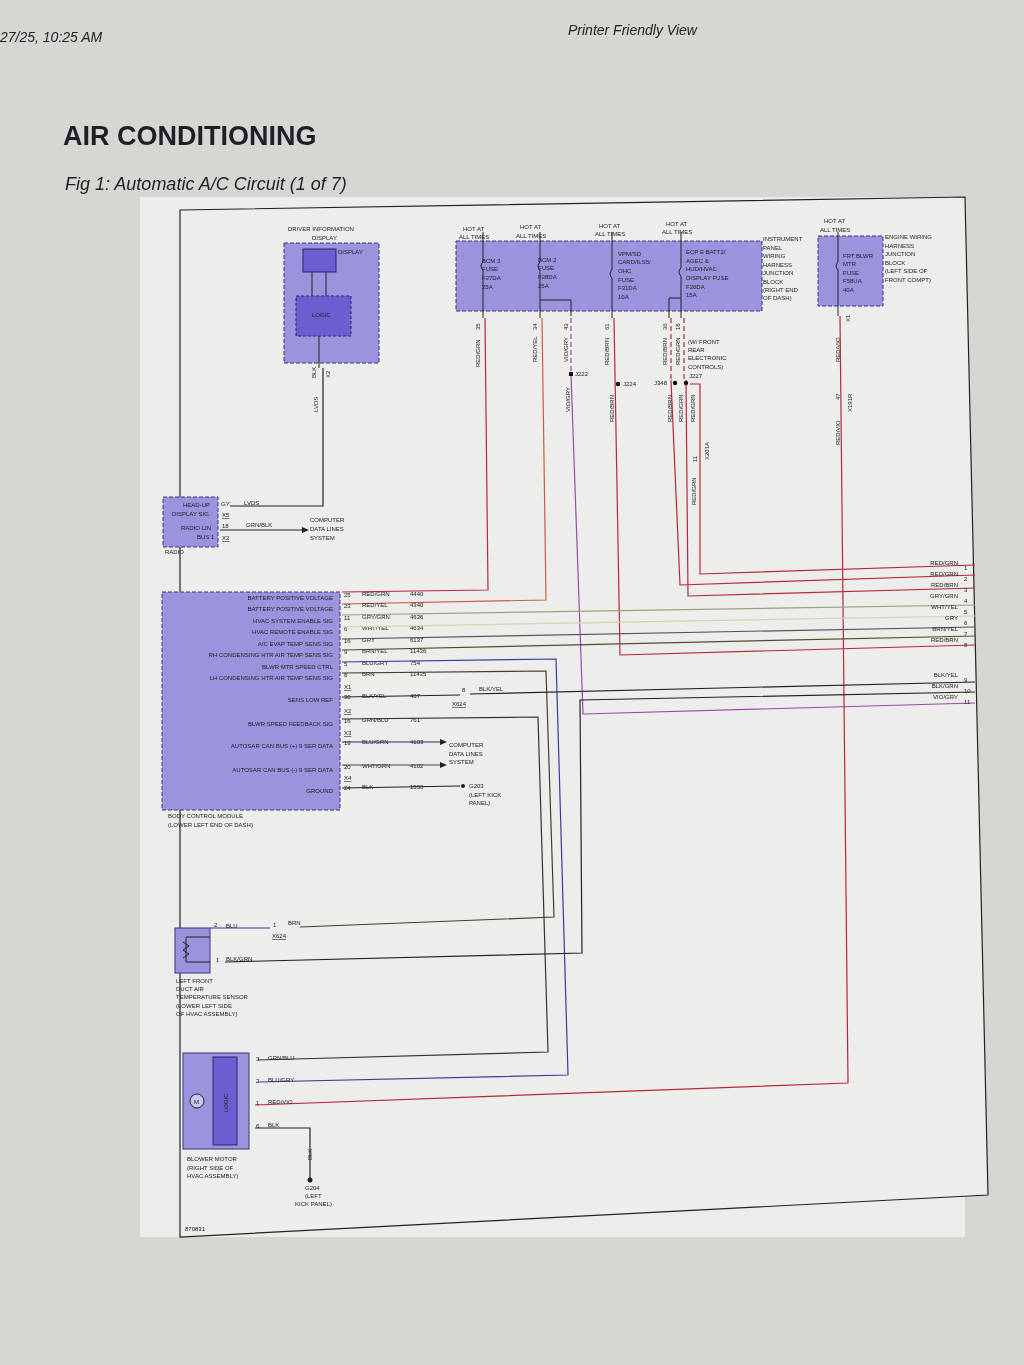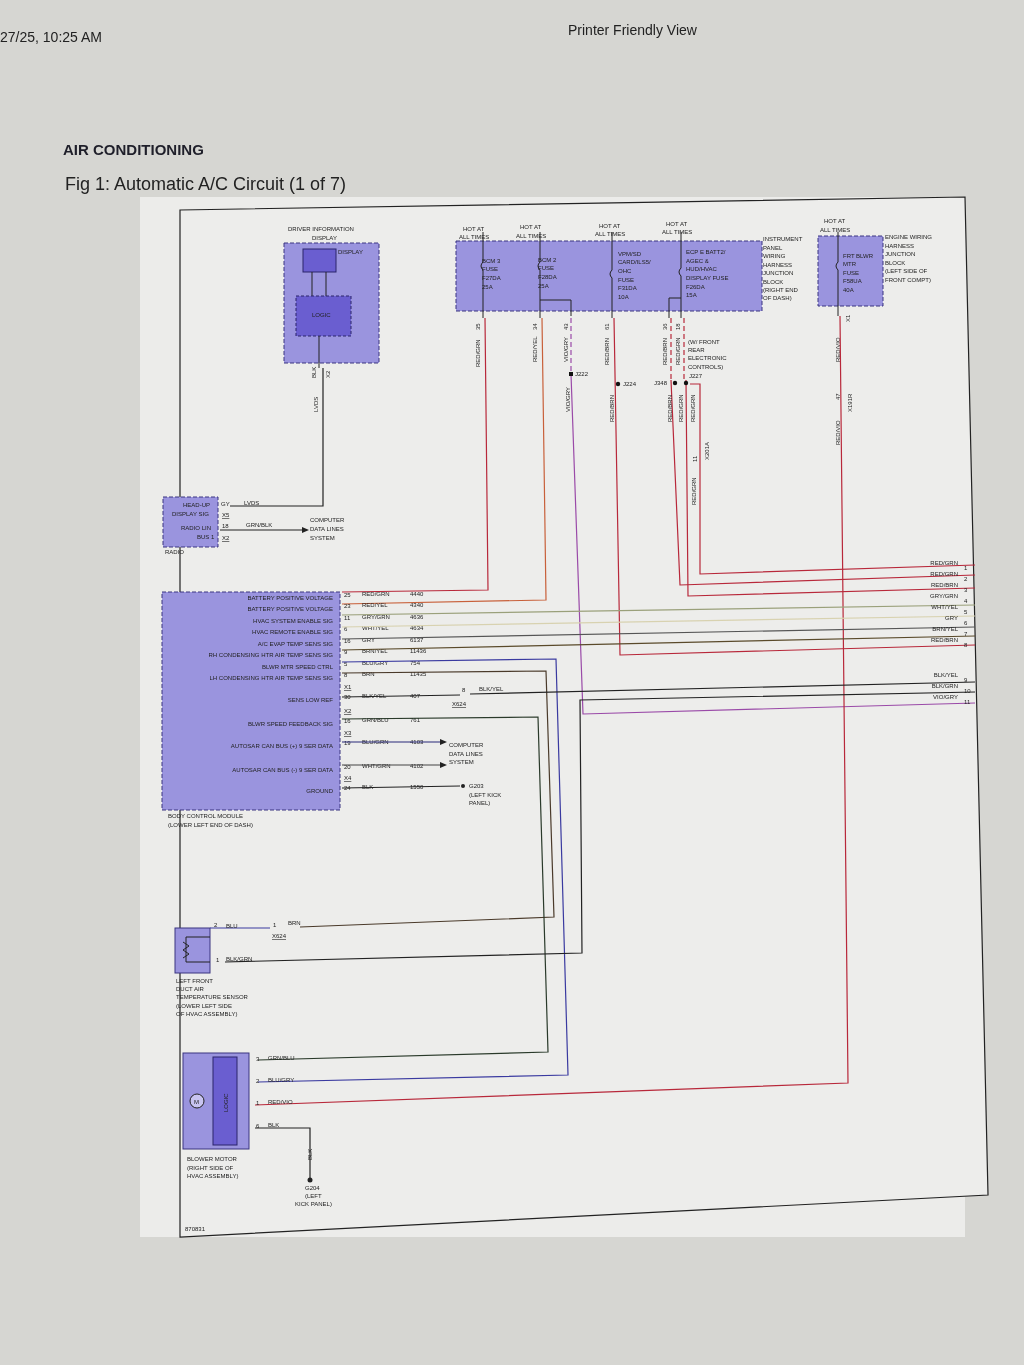--- a/index.html
+++ b/index.html
@@ -1,21 +1,21 @@
 <!DOCTYPE html>
 <html><head>
 <meta charset="utf-8">
 <style>
   html,body{margin:0;padding:0;}
   body{width:1024px;height:1365px;background:#d6d6d2;position:relative;overflow:hidden;font-family:"Liberation Sans",sans-serif;color:#222;}
-  .hdr{position:absolute;font-size:14px;color:#222;}
+  .hdr{position:absolute;font-size:14px;color:#222;font-style:italic;}
   #timestamp{left:0;top:29px;}
   #pview{left:568px;top:22px;}
-  #section-title{position:absolute;left:63px;top:121px;font-size:15px;font-weight:bold;color:#1f1f2a;margin-top:20px;}
-  #fig-title{position:absolute;left:65px;top:174px;font-size:18px;color:#222;}
+  #section-title{position:absolute;left:63px;top:121px;font-size:27px;font-weight:bold;color:#1f1f2a;}
+  #fig-title{position:absolute;left:65px;top:174px;font-size:18px;color:#222;font-style:italic;}
   svg{position:absolute;left:0;top:0;}
   .t{font-family:"Liberation Sans",sans-serif;font-size:6px;fill:#222;}
   .box{fill:#9a94de;stroke:#3a3480;stroke-width:1;stroke-dasharray:4 2;}
   .dbox{fill:#6a5ed0;stroke:#2a246a;stroke-width:1;}
   .w{fill:none;stroke-width:1.2;}
 </style>
 </head>
 <body>
 
 <div class="hdr" id="timestamp">27/25, 10:25 AM</div>

